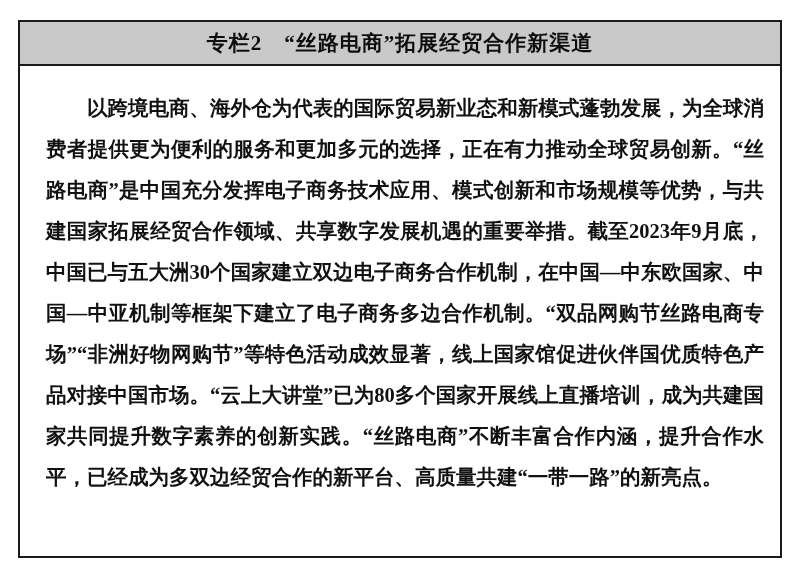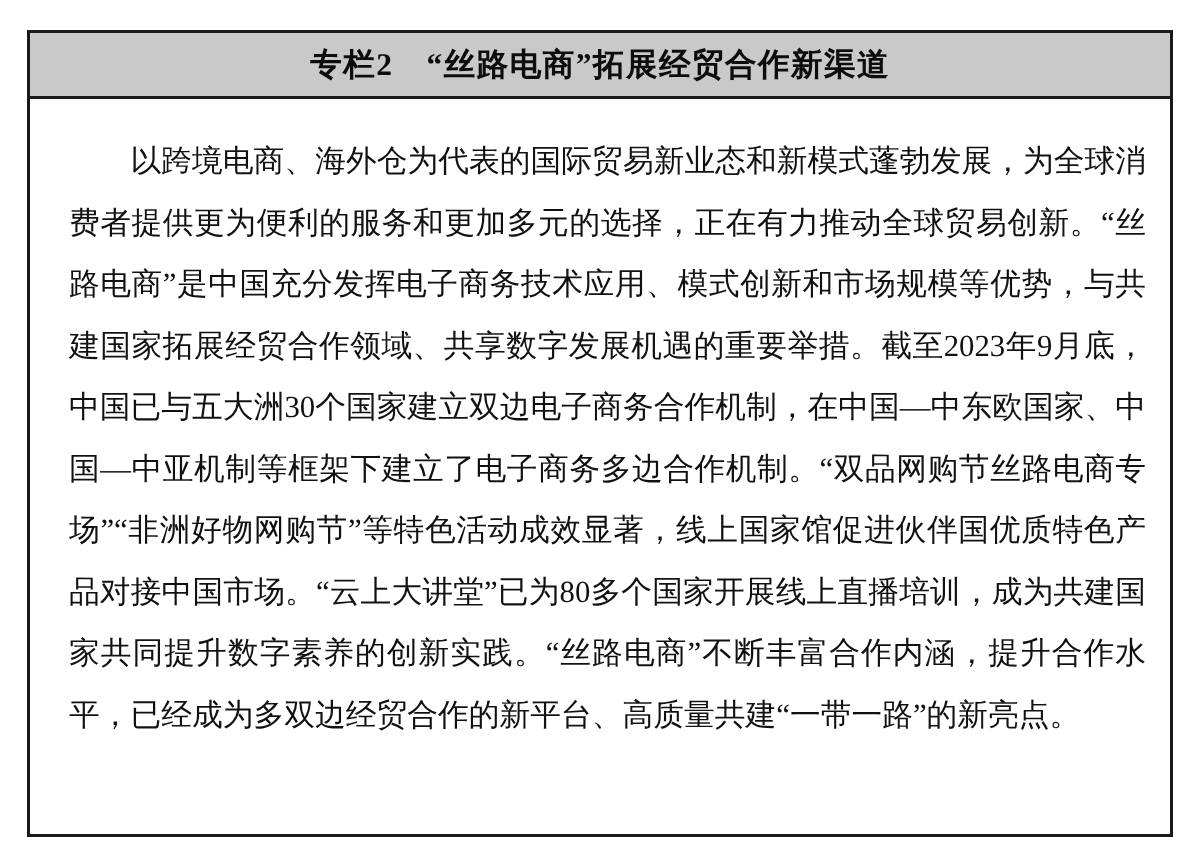--- a/index.html
+++ b/index.html
@@ -43,20 +43,21 @@
     font-size: 21px;
     font-weight: bold;
     color: #0d0d0d;
     letter-spacing: 1px;
     font-family: "Liberation Serif", "DejaVu Serif", serif;
     white-space: nowrap;
   }
   .box-body {
     padding: 22px 16px 10px 26px;
     box-sizing: border-box;
+    font-weight: bold;
   }
   .para {
     margin: 0;
     font-size: 20.5px;
     line-height: 41px;
     color: #111111;
     text-align: justify;
     text-justify: inter-ideograph;
     text-indent: 2em;
     font-family: "Liberation Serif", "DejaVu Serif", serif;

